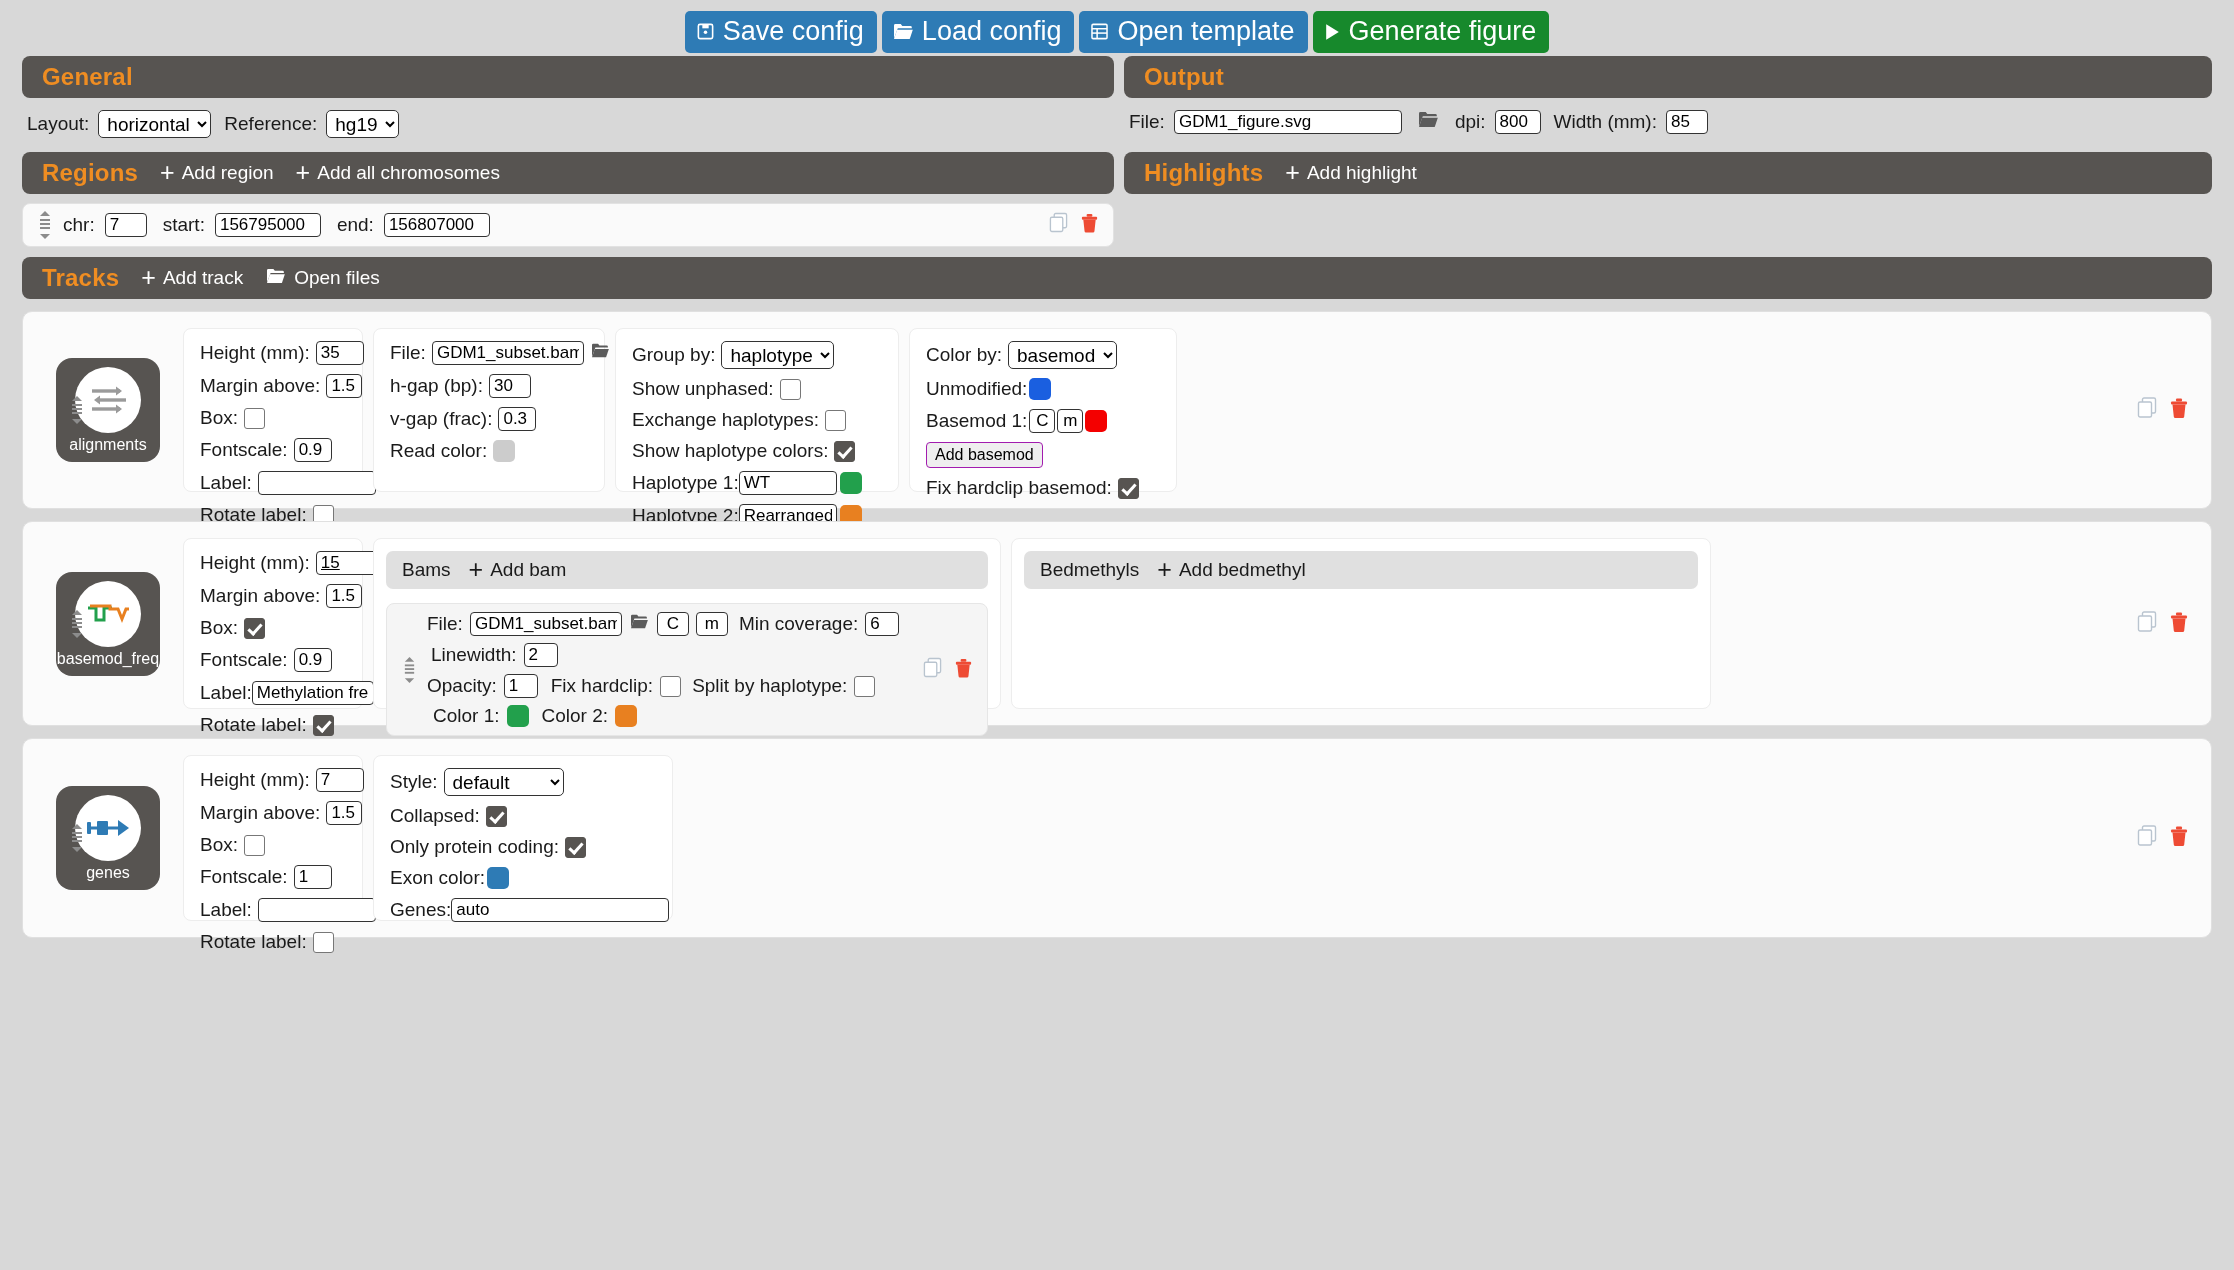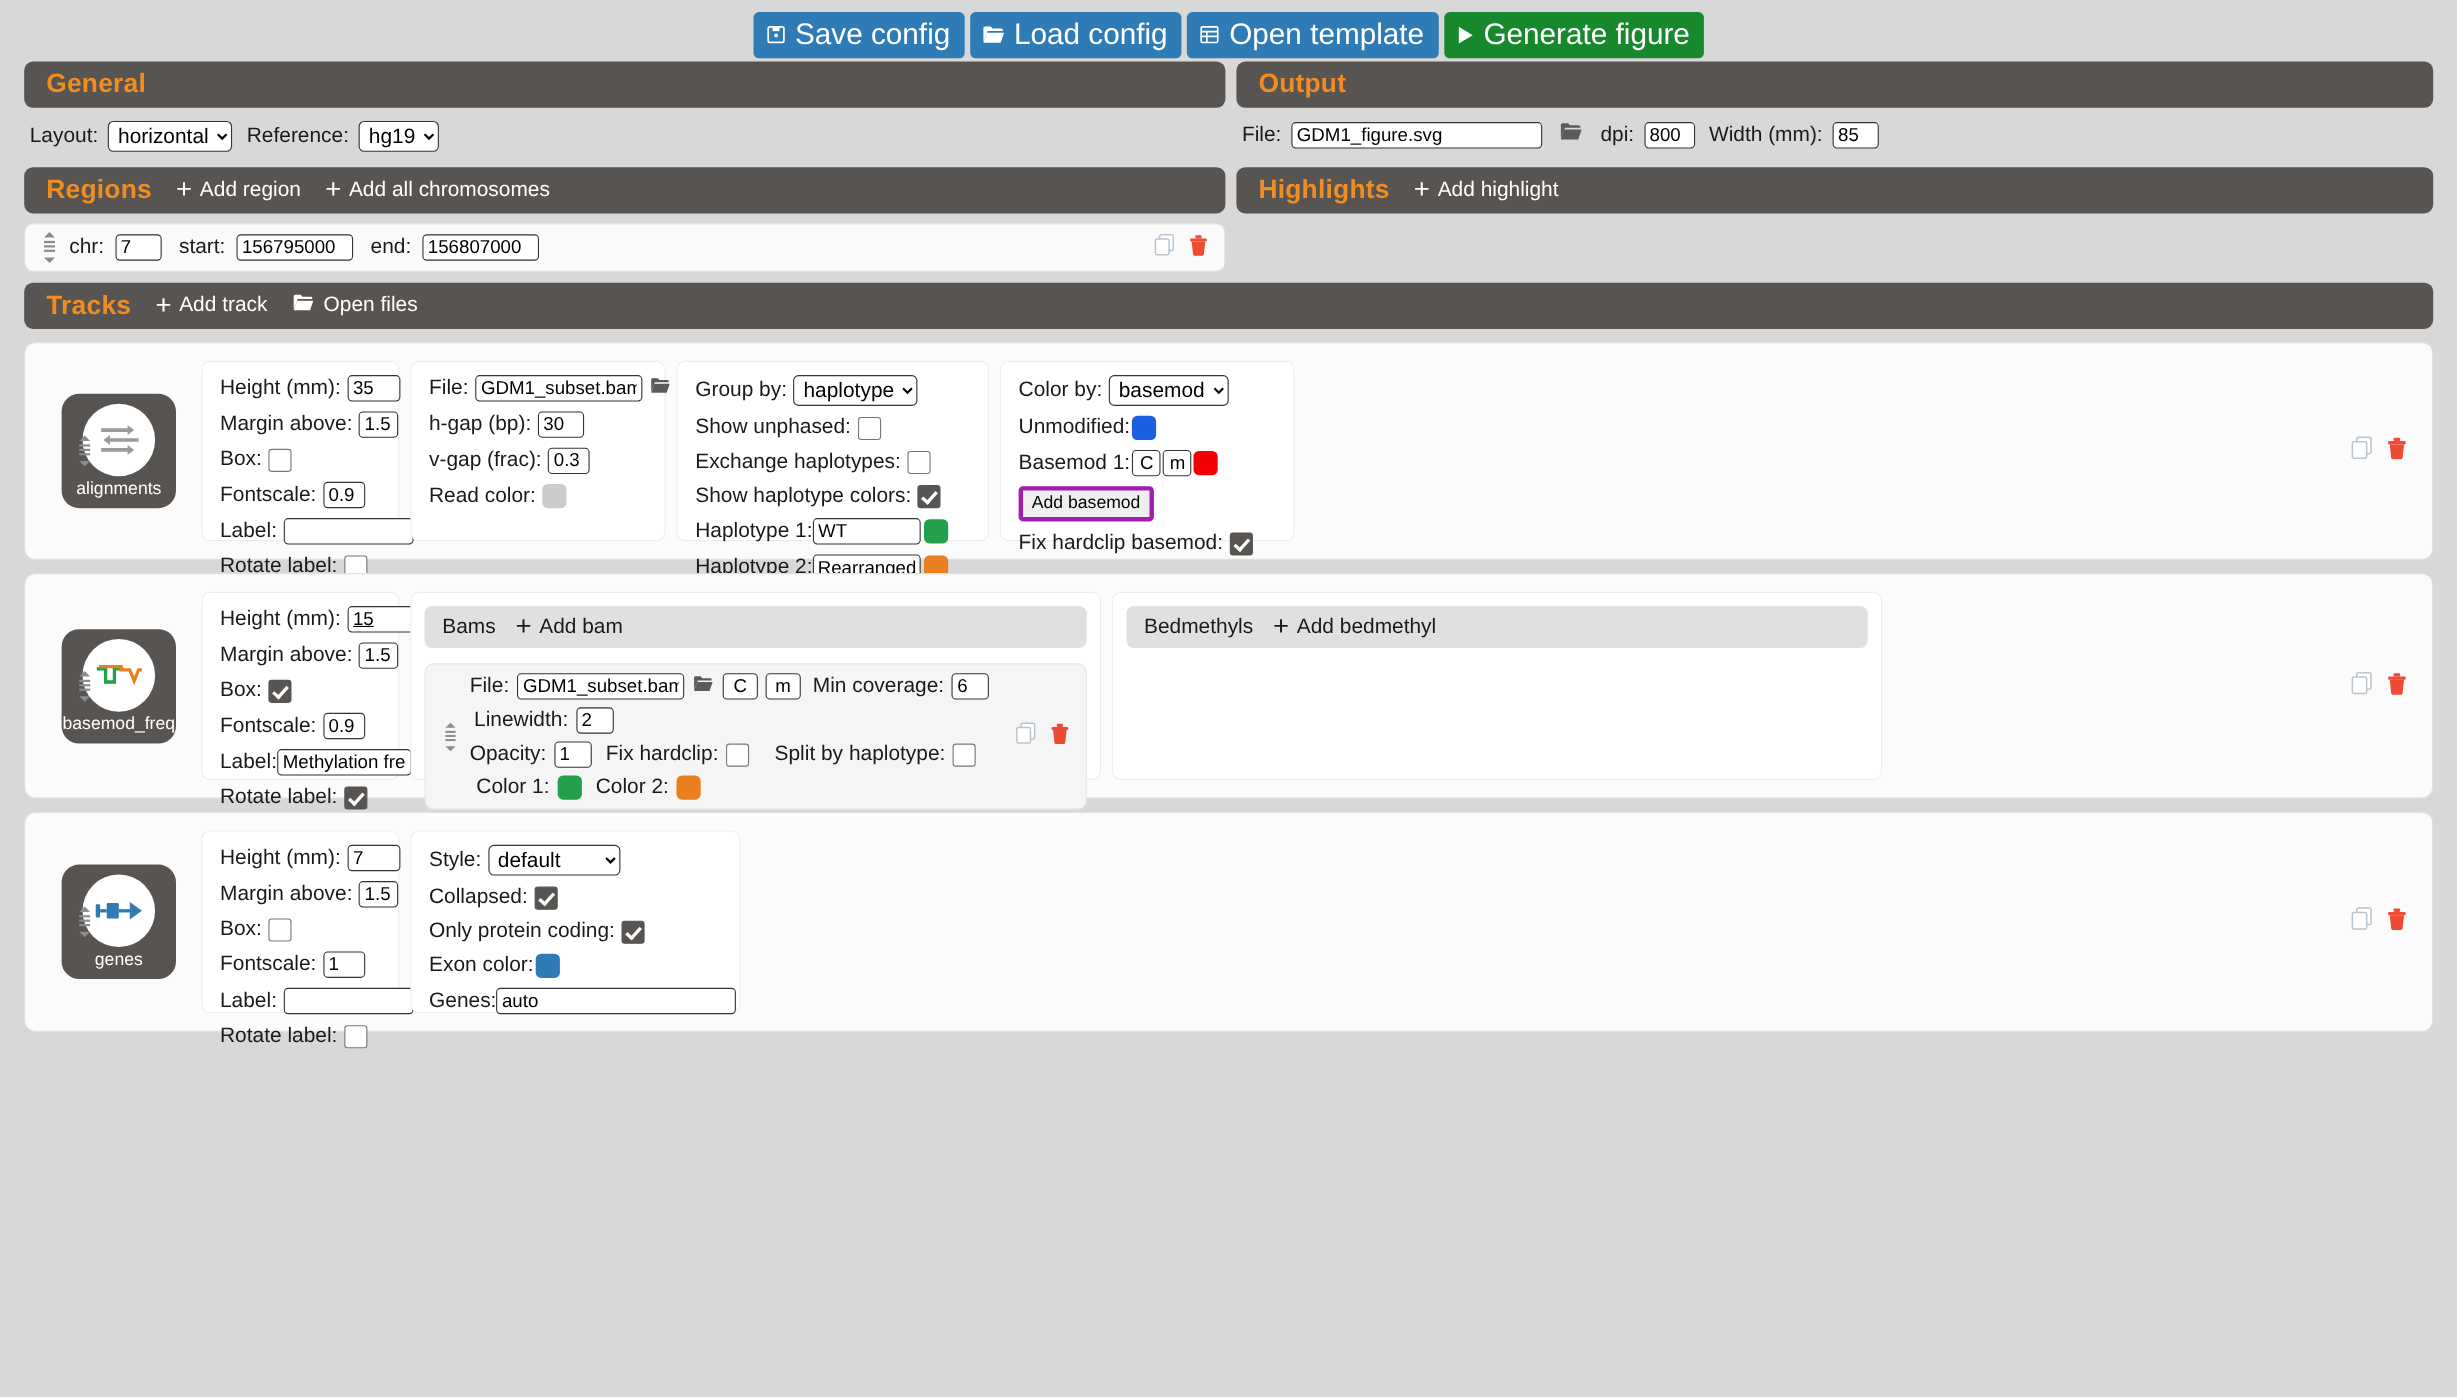--- a/index.html
+++ b/index.html
@@ -108,21 +108,21 @@
   }
   .subrow{
     background:#f5f5f5;border:1px solid #e6e6e6;border-radius:8px;margin-top:14px;
     display:flex;align-items:center;padding:8px 14px;box-sizing:border-box;position:relative;
   }
   .subrow .fields{flex:1;}
   .subrow .fields .fl{display:flex;align-items:center;gap:7px;margin-bottom:7px;flex-wrap:wrap;}
   .subrow .fields .fl:last-child{margin-bottom:0;}
   .btn-sm{
     font-family:"Liberation Sans", sans-serif;font-size:16px;background:#efefef;
-    border:4px solid #a21caf;border-radius:4px;padding:3px 8px;cursor:pointer;color:#000;
+    border:1px solid #a21caf;border-radius:4px;padding:3px 8px;cursor:pointer;color:#000;
   }
   .acts{display:flex;align-items:center;gap:12px;}
 </style>
 </head>
 <body>
 
 <div class="toolbar">
   <button class="tbtn">
     <span>
       <svg width="19" height="19" viewBox="0 0 24 24" fill="none" stroke="#fff" stroke-width="2">
@@ -510,21 +510,21 @@
             <span class="lbl" style="margin-left:4px">Min coverage:</span>
             <input type="text" style="width: 34px;" value="6">
             <span class="lbl" style="margin-left:4px">Linewidth:</span>
             <input type="text" style="width: 34px;" value="2">
           </div>
           <div class="fl">
             <span class="lbl">Opacity:</span>
             <input type="text" style="width: 34px;" value="1">
             <span class="lbl" style="margin-left:6px">Fix hardclip:</span>
             <span class="cbx"></span>
-            <span class="lbl" style="margin-left:16px">Split by haplotype:</span>
+            <span class="lbl" style="margin-left:4px">Split by haplotype:</span>
             <span class="cbx"></span>
             <span class="lbl" style="margin-left:6px">Color 1:</span>
             <span class="swatch" style="background:#22a04c"></span>
             <span class="lbl" style="margin-left:6px">Color 2:</span>
             <span class="swatch" style="background:#e88020"></span>
           </div>
         </div>
         <span class="acts">
           <span>
             <svg width="19" height="21" viewBox="0 0 20 22" fill="#fff" stroke="#b9c4cf" stroke-width="1.4">

